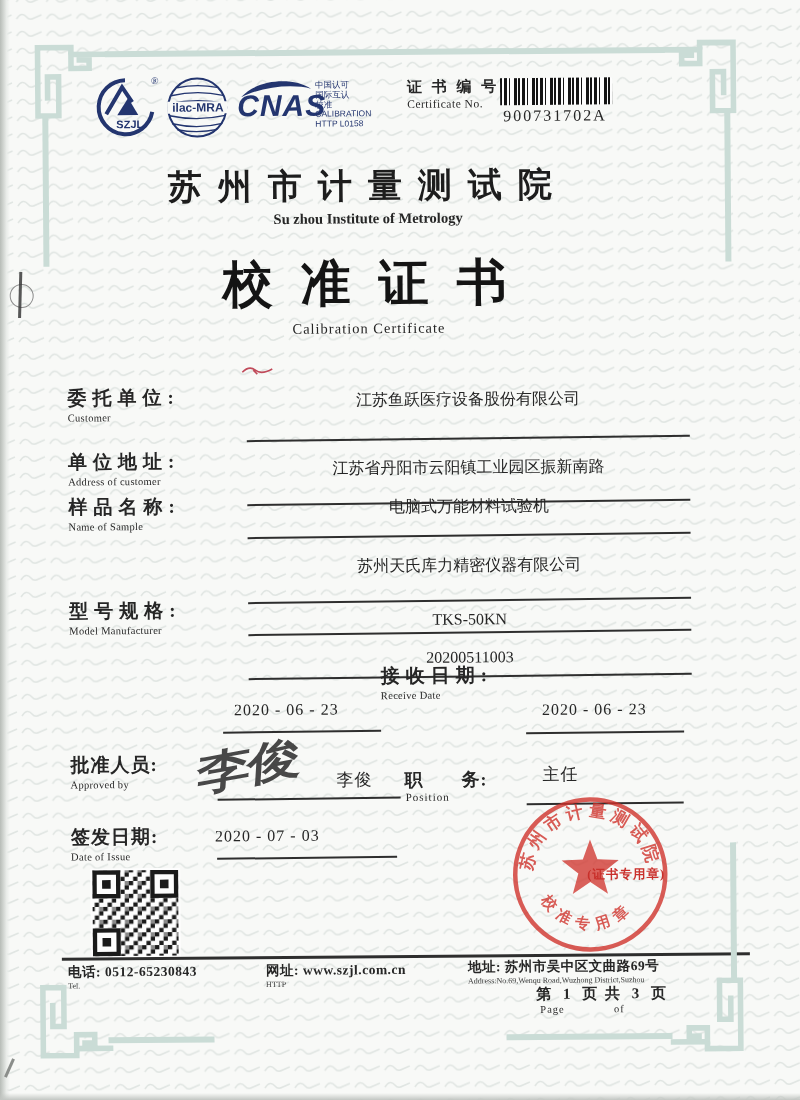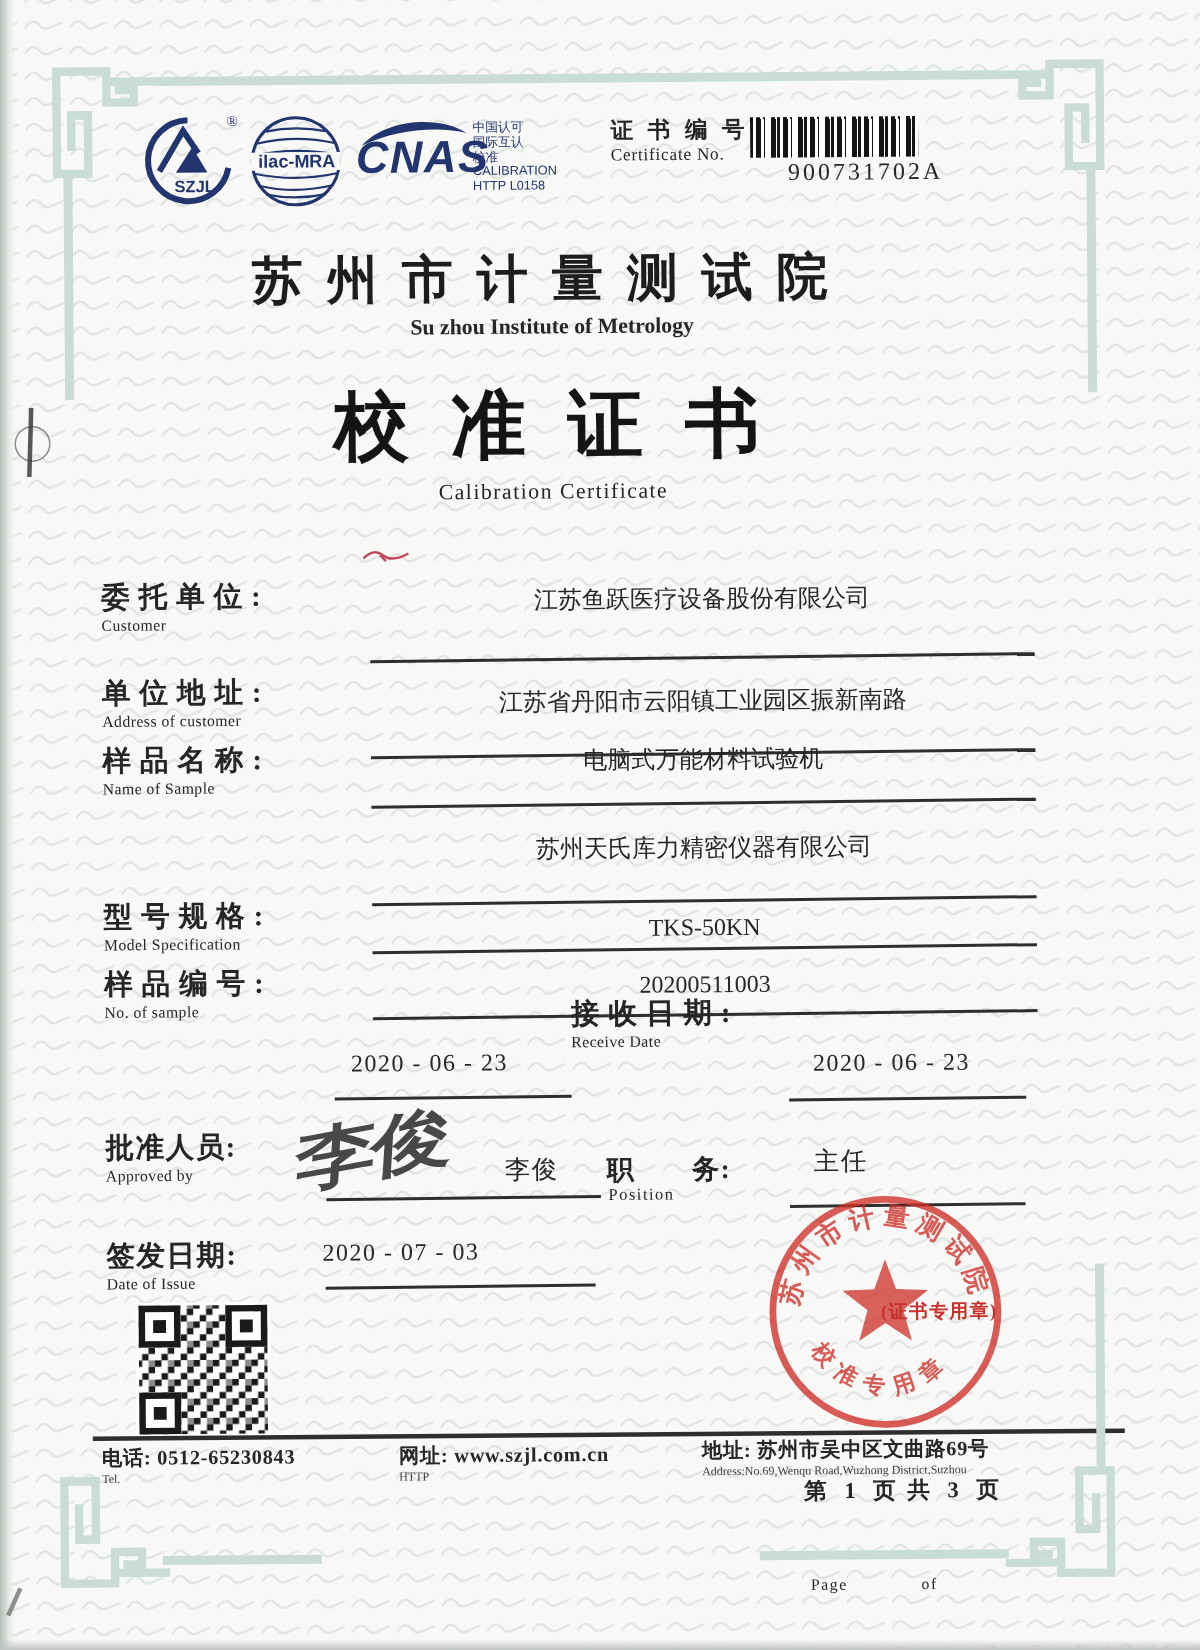--- a/index.html
+++ b/index.html
@@ -50,21 +50,21 @@
   
   .stamp{position:absolute;opacity:.92;z-index:4;}
   .sidenote{position:absolute;color:#c9302b;font-size:12.5px;font-weight:bold;z-index:5;letter-spacing:1px;}
   .redmark{position:absolute;z-index:3;}
   
   .frule{position:absolute;background:#2e2e2e;}
   .fgrp{position:absolute;white-space:nowrap;}
   .fgrp .main{font-size:13.5px;font-weight:bold;letter-spacing:.5px;}
   .fgrp .sub{font-size:8px;color:#3c3c3c;}
   .pgline{position:absolute;font-size:15px;font-weight:bold;letter-spacing:2px;white-space:nowrap;}
-  .pgsub{position:absolute;font-size:10.5px;letter-spacing:1px;white-space:nowrap;margin-top:48px;}
+  .pgsub{position:absolute;font-size:10.5px;letter-spacing:1px;white-space:nowrap;}
   .regmark-c{position:absolute;width:22px;height:22px;border:1px solid #8a8a8a;border-radius:50%;}
   .regmark-l{position:absolute;width:3px;height:46px;background:#3b3b3b;opacity:.85;transform:rotate(2deg);}
 </style>
 </head>
 <body>
 
 <div class="page">
 
   <div class="tilt">
 
@@ -129,21 +129,21 @@
       <span>中国认可</span>
       <span>国际互认</span>
       <span>校准</span>
       <span>CALIBRATION</span>
       <span>HTTP L0158</span>
     </div>
 
     <div class="certno-label" style="left:410px;top:78px">证 书 编 号 :</div>
     <div class="certno-en" style="left:410px;top:98px">Certificate No.</div>
     <div class="barcode" style="left:503px;top:79px"></div>
-    <div class="certno-num" style="left:528px;top:108px">900731702A</div>
+    <div class="certno-num" style="left:506px;top:108px">900731702A</div>
 
     <div class="t-cn" style="top:163px">苏州市计量测试院</div>
     <div class="t-en" style="top:210px">Su zhou Institute of Metrology</div>
     <div class="d-cn" style="top:250px">校准证书</div>
     <div class="d-en" style="top:320px">Calibration Certificate</div>
 
     <svg class="redmark" style="left:240px;top:362px" width="38" height="14" viewBox="0 0 38 14">
       <path d="M3 9 Q10 2 16 7 T33 6 M14 7 l4 4" fill="none" stroke="#c04a5a" stroke-width="1.6"></path>
     </svg>
 
@@ -166,29 +166,25 @@
       <div class="en">Name of Sample</div>
     </div>
     <div class="fval" style="top:497px">电脑式万能材料试验机</div>
     <div class="uline" style="left:247px;top:535px;width:443px"></div>
 
     <div class="fval" style="top:556px">苏州天氏库力精密仪器有限公司</div>
     <div class="uline" style="left:247px;top:600px;width:443px"></div>
 
     <div class="flab" style="top:596px">
       <div class="cn">型号规格:</div>
-      <div class="en">Model Specification</div>
+      <div class="en">Model Manufacturer</div>
     </div>
     <div class="fval" style="top:611px">TKS-50KN</div>
     <div class="uline" style="left:247px;top:632px;width:443px"></div>
 
-    <div class="flab" style="top:641px">
-      <div class="cn">样品编号:</div>
-      <div class="en">No. of sample</div>
-    </div>
     <div class="fval" style="top:649px">20200511003</div>
     <div class="uline" style="left:247px;top:676px;width:443px"></div>
 
     <div class="dval" style="left:232px;top:700px">2020 - 06 - 23</div>
     <div class="uline" style="left:221px;top:730px;width:158px"></div>
     <div class="flab" style="top:663px;left:379px">
       <div class="cn">接收日期:</div>
       <div class="en">Receive Date</div>
     </div>
     <div class="dval" style="left:540px;top:702px">2020 - 06 - 23</div>

